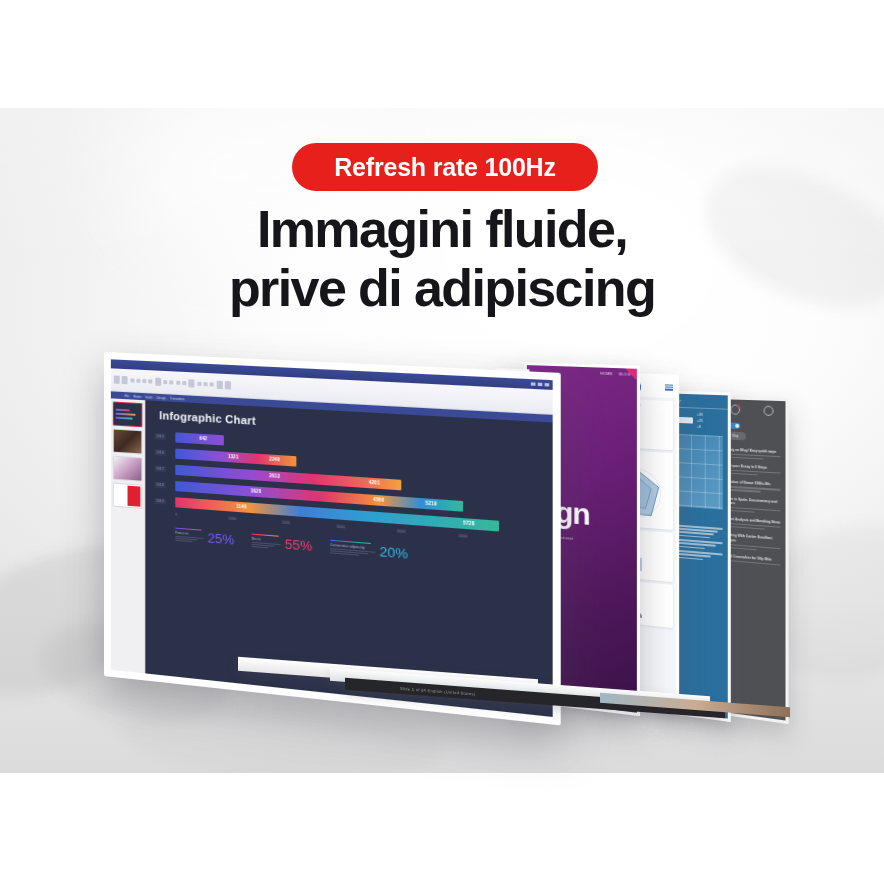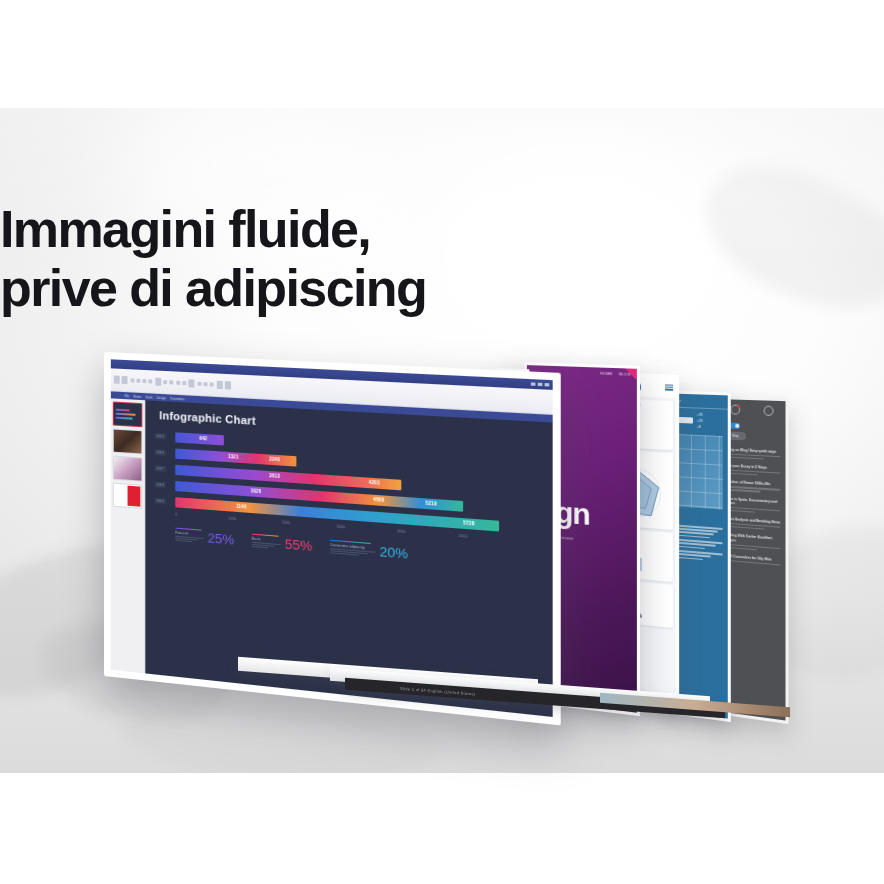--- a/index.html
+++ b/index.html
@@ -52,21 +52,21 @@
     font-size: 25px;
     font-weight: 700;
     letter-spacing: -0.2px;
     white-space: nowrap;
     z-index: 40;
   }
   #headline {
     position: absolute;
     left: 0; top: 200px;
     width: 884px;
-    text-align: left;
+    text-align: center;
     color: #16161a;
     font-size: 52px;
     line-height: 59px;
     font-weight: 700;
     letter-spacing: -1.6px;
     z-index: 40;
   }
   
   #stack { position: absolute; left: 0; top: 0; width: 884px; height: 884px; }
   .panel { position: absolute; box-sizing: border-box; overflow: hidden; }
@@ -584,18 +584,21 @@
     </div>
 
     <div id="edge-1"></div>
     <div id="edge-2"></div>
     <div id="edge-3">
       <span class="tb">Slide 1 of 24    English (United States)</span>
     </div>
     <div id="edge-4"></div>
   </div>
 
+  <div id="badge" style="background:#e8201c;">
+    <span>Refresh rate 100Hz</span>
+  </div>
   <div id="headline">
     <div>Immagini fluide,</div>
     <div>prive di adipiscing</div>
   </div>
 
 </div>
 
 </body></html>

